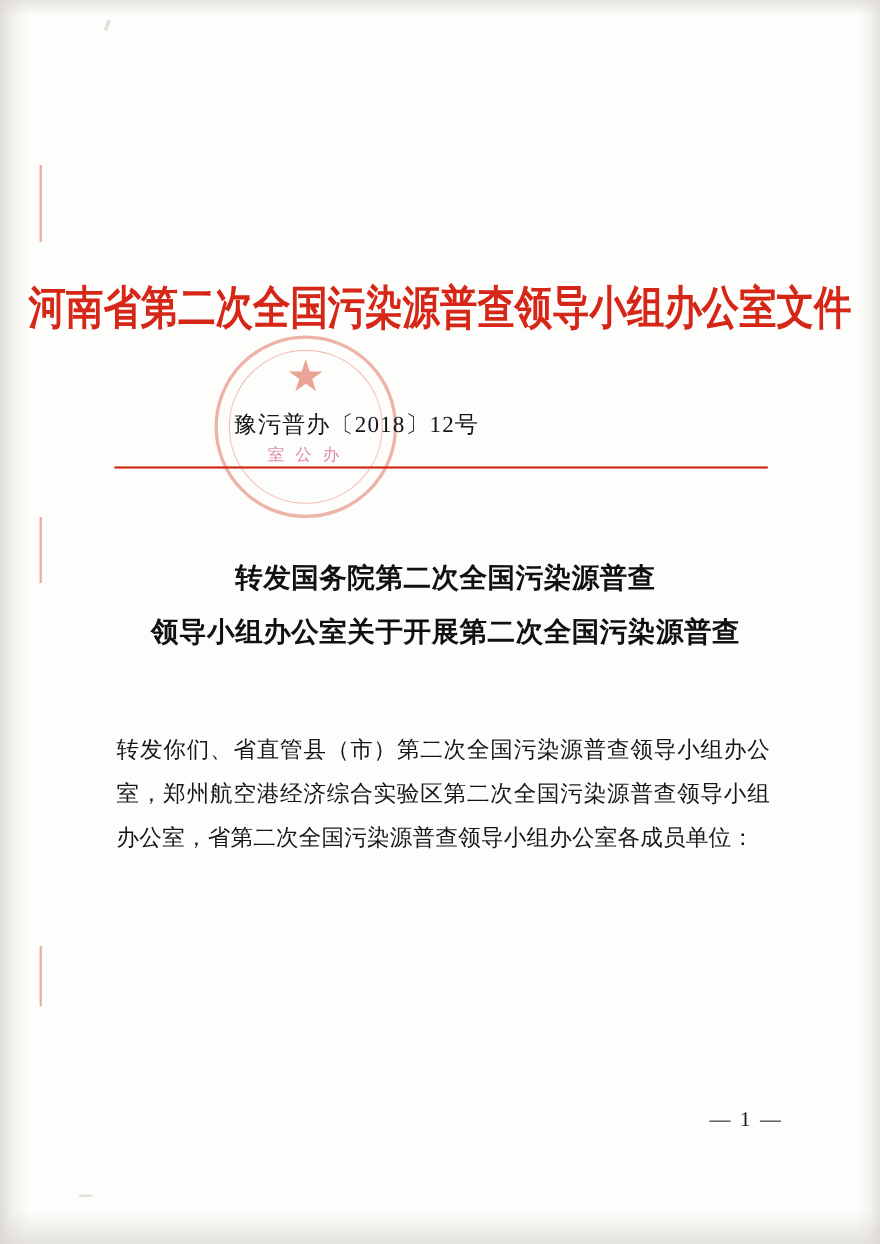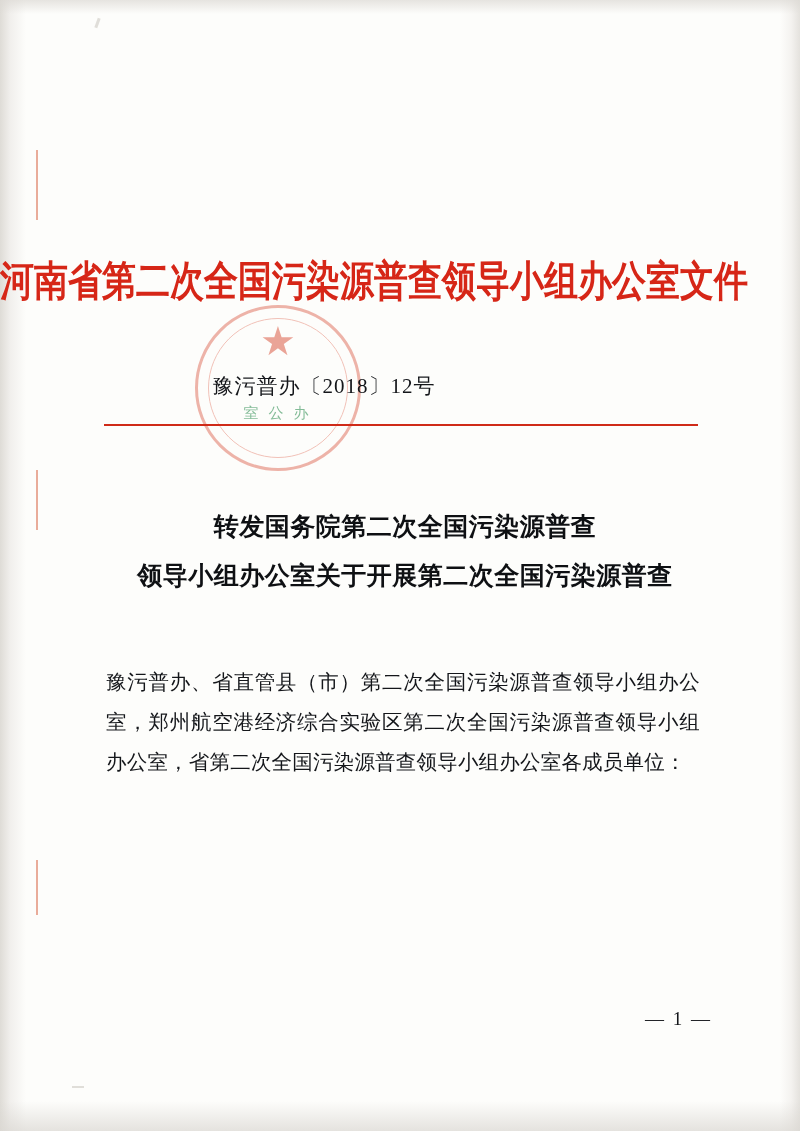--- a/index.html
+++ b/index.html
@@ -66,21 +66,21 @@
     background: #d86a4a;
     opacity: .55;
   }
 
   
   .masthead {
     position: absolute;
     left: 0;
     top: 258px;
     width: 800px;
-    text-align: left;
+    text-align: center;
   }
   .masthead-title {
     display: inline-block;
     color: #d62617;
     font-family: "Liberation Sans", "DejaVu Sans", sans-serif;
     font-weight: bold;
     font-size: 34px;
     letter-spacing: 0px;
     line-height: 1.1;
     transform: scaleY(1.22);
@@ -145,21 +145,21 @@
     width: 40px;
     text-align: center;
     display: block;
   }
   .seal-text-bottom {
     position: absolute;
     left: 0;
     top: 96px;
     width: 166px;
     text-align: center;
-    color: #15803d;
+    color: #be185d;
     font-size: 15px;
     letter-spacing: 10px;
     font-family: "Liberation Sans", "DejaVu Sans", sans-serif;
   }
 
   
   .title-block {
     position: absolute;
     left: 100px;
     top: 502px;
@@ -239,18 +239,18 @@
   <div class="doc-number">豫污普办〔2018〕12号</div>
 
   <div class="red-rule"></div>
 
   <div class="title-block">
     <div>转发国务院第二次全国污染源普查</div>
     <div>领导小组办公室关于开展第二次全国污染源普查</div>
   </div>
 
   <div class="body-block">
-    <p class="para">豫污普办、省直管县（市）第二次全国污染源普查领导小组办公室，郑州航空港经济综合实验区第二次全国污染源普查领导小组办公室，省第二次全国污染源普查领导小组办公室各成员单位：</p>
+    <p class="para">转发你们、省直管县（市）第二次全国污染源普查领导小组办公室，郑州航空港经济综合实验区第二次全国污染源普查领导小组办公室，省第二次全国污染源普查领导小组办公室各成员单位：</p>
   </div>
 
   <div class="page-number">— 1 —</div>
 
 </div>
 
 </body></html>

